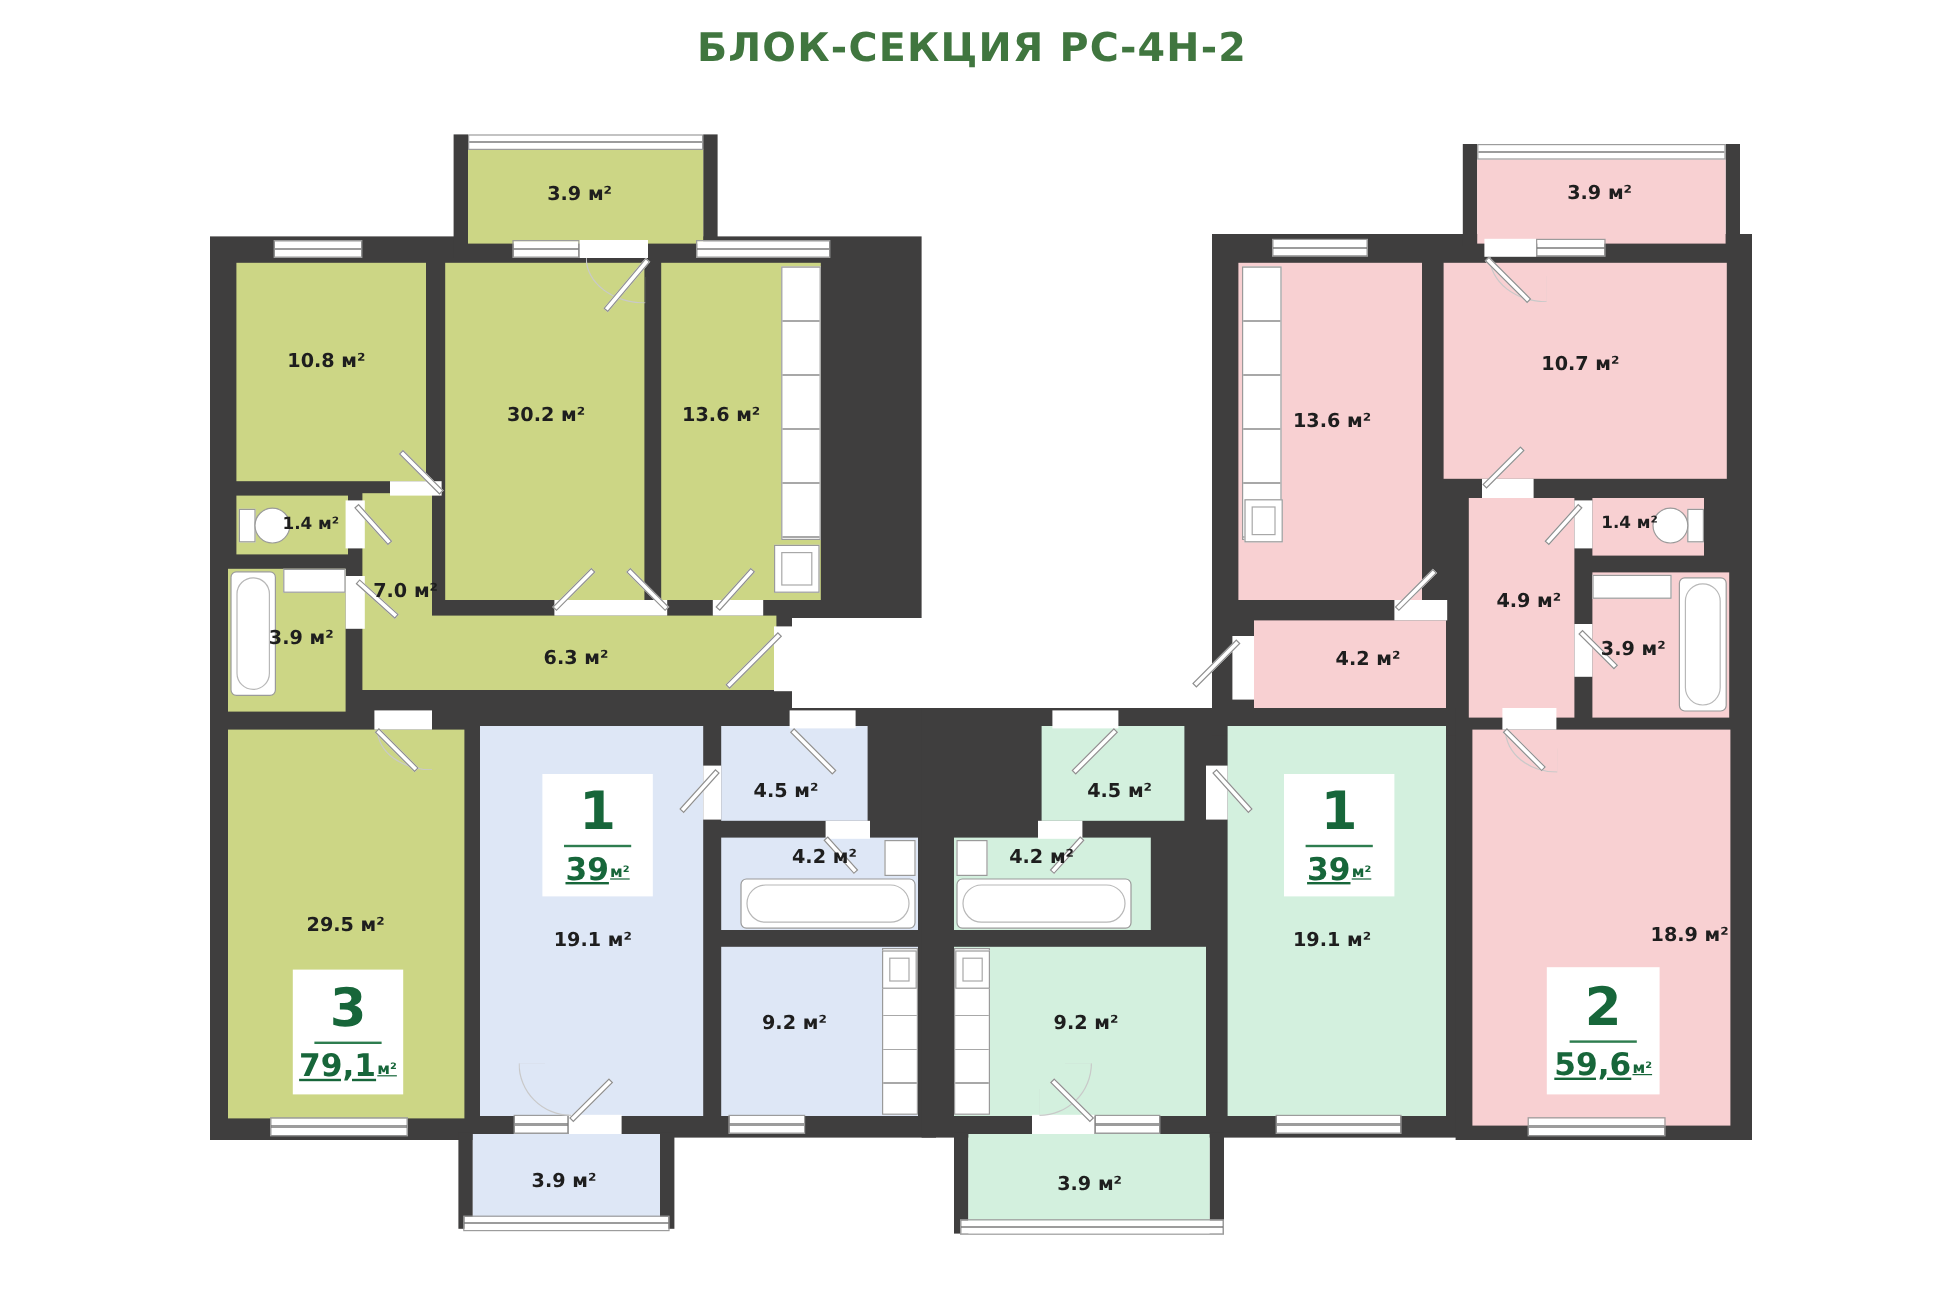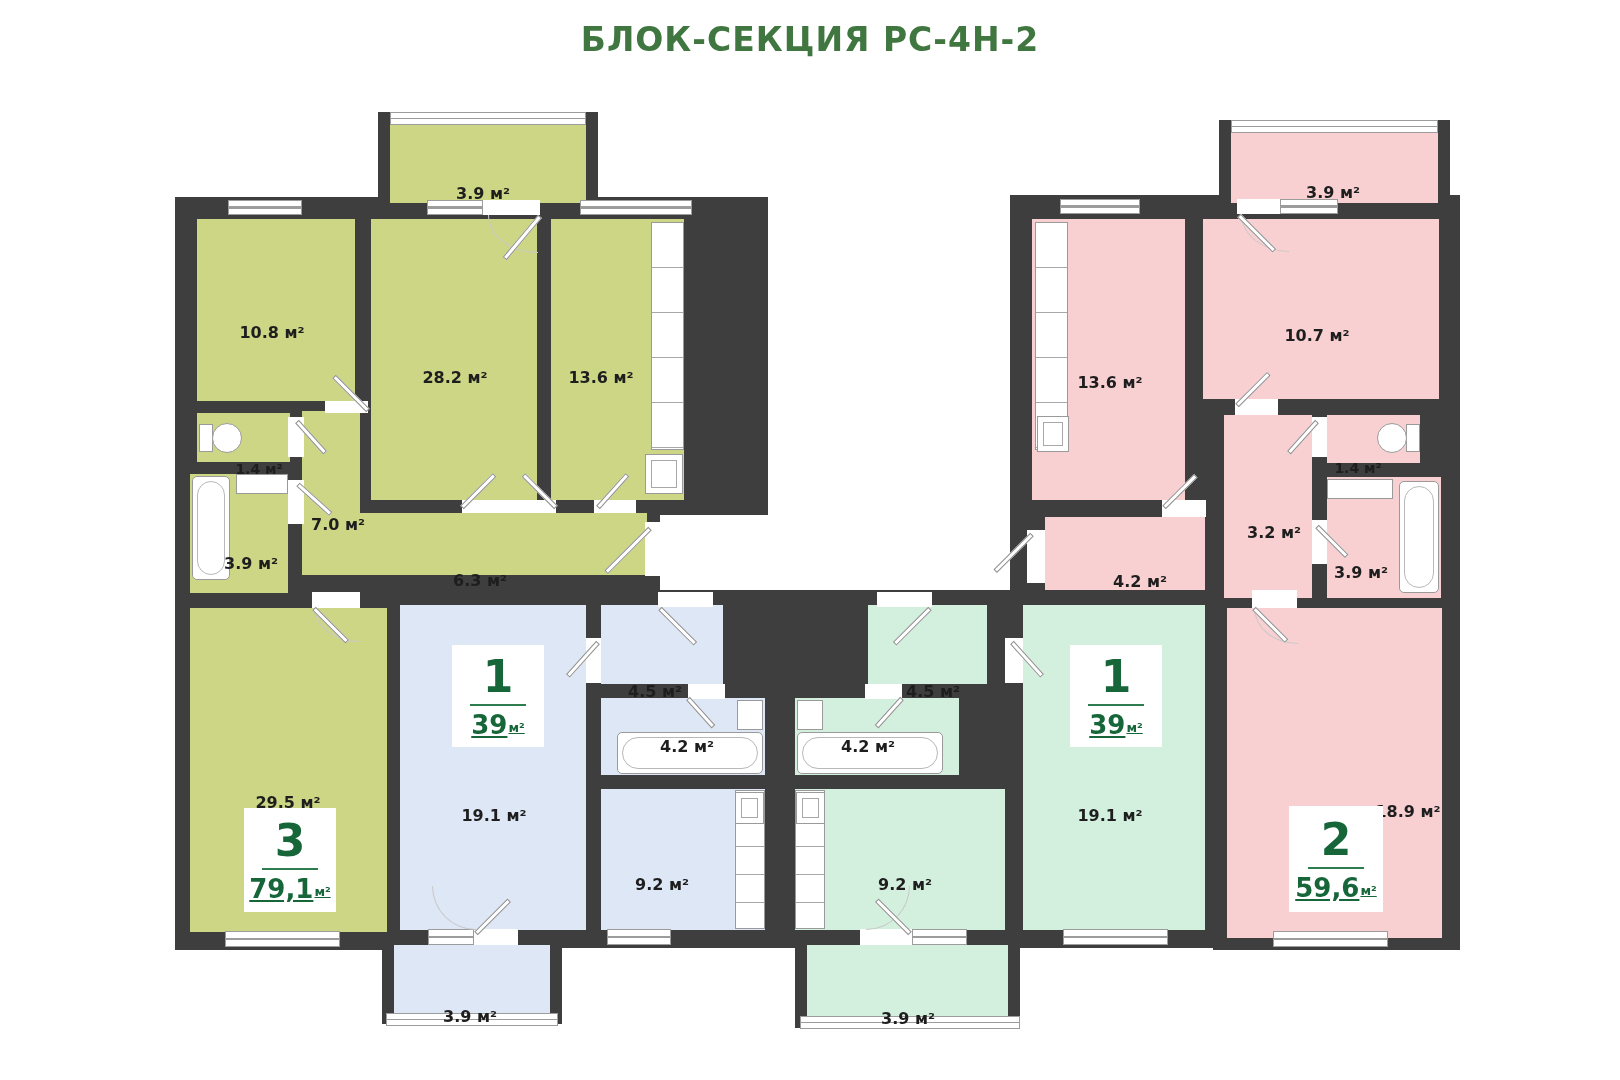--- a/index.html
+++ b/index.html
@@ -8,21 +8,21 @@
   .abs{position:absolute;box-sizing:border-box;}
   .title{position:absolute;top:20px;left:0;width:100%;text-align:center;
          font-size:33px;font-weight:bold;letter-spacing:1px;color:#40763f;}
   .wall{position:absolute;background:#3f3e3e;}
   .room{position:absolute;}
   .ol{background:#ccd685;}
   .bl{background:#dee7f6;}
   .mi{background:#d3f0de;}
   .pi{background:#f8d0d2;}
   .lbl{position:absolute;transform:translate(-50%,-50%);font-size:16px;font-weight:bold;
-       color:#1e1e1e;white-space:nowrap;margin-top:32px;}
+       color:#1e1e1e;white-space:nowrap;}
   .lbl.sm{font-size:14px;}
   .win{position:absolute;box-sizing:border-box;border:1px solid #9c9c9c;
        background:linear-gradient(to bottom,#fff 0 42%,#9c9c9c 42% 58%,#fff 58% 100%);}
   .gap{position:absolute;background:#fff;}
   .leaf{position:absolute;height:5px;background:#fff;border:1px solid #8f8f8f;
         box-sizing:border-box;transform-origin:0 50%;}
   .arc{position:absolute;box-sizing:border-box;}
   .fx{position:absolute;background:#fff;border:1px solid #9a9a9a;box-sizing:border-box;}
   .tub{border-radius:5px;}
   .tub::after{content:"";position:absolute;inset:4px;border:1px solid #b8b8b8;border-radius:16px;}
@@ -213,21 +213,21 @@
   <div class="fx washer" style="left:1037px;top:416px;width:32px;height:36px;"></div>
 
   <div class="fx" style="left:1406px;top:424px;width:14px;height:28px;"></div>
   <div class="fx bowl" style="left:1377px;top:423px;width:30px;height:30px;"></div>
 
   <div class="fx tub" style="left:1399px;top:481px;width:40px;height:112px;"></div>
   <div class="fx" style="left:1327px;top:479px;width:66px;height:20px;"></div>
 
   <div class="lbl" style="left:483px;top:161px;">3.9 м²</div>
   <div class="lbl" style="left:272px;top:300px;">10.8 м²</div>
-  <div class="lbl" style="left:455px;top:345px;">28.2 м²</div>
+  <div class="lbl" style="left:455px;top:345px;">30.2 м²</div>
   <div class="lbl" style="left:601px;top:345px;">13.6 м²</div>
   <div class="lbl sm" style="left:259px;top:437px;">1.4 м²</div>
   <div class="lbl" style="left:338px;top:492px;">7.0 м²</div>
   <div class="lbl" style="left:251px;top:531px;">3.9 м²</div>
   <div class="lbl" style="left:480px;top:548px;">6.3 м²</div>
   <div class="lbl" style="left:288px;top:770px;">29.5 м²</div>
 
   <div class="lbl" style="left:655px;top:659px;">4.5 м²</div>
   <div class="lbl" style="left:687px;top:714px;">4.2 м²</div>
   <div class="lbl" style="left:494px;top:783px;">19.1 м²</div>
@@ -237,21 +237,21 @@
   <div class="lbl" style="left:933px;top:659px;">4.5 м²</div>
   <div class="lbl" style="left:868px;top:714px;">4.2 м²</div>
   <div class="lbl" style="left:905px;top:852px;">9.2 м²</div>
   <div class="lbl" style="left:1110px;top:783px;">19.1 м²</div>
   <div class="lbl" style="left:908px;top:986px;">3.9 м²</div>
 
   <div class="lbl" style="left:1333px;top:160px;">3.9 м²</div>
   <div class="lbl" style="left:1110px;top:350px;">13.6 м²</div>
   <div class="lbl" style="left:1317px;top:303px;">10.7 м²</div>
   <div class="lbl sm" style="left:1358px;top:436px;">1.4 м²</div>
-  <div class="lbl" style="left:1274px;top:500px;">3.2 м²</div>
+  <div class="lbl" style="left:1274px;top:500px;">4.9 м²</div>
   <div class="lbl" style="left:1140px;top:549px;">4.2 м²</div>
   <div class="lbl" style="left:1361px;top:540px;">3.9 м²</div>
   <div class="lbl" style="left:1408px;top:779px;">18.9 м²</div>
 
   <div class="badge" style="left:244px;top:808px;width:92px;height:104px;">
     <div class="b-num">3</div>
     <div class="b-line"></div>
     <div class="b-area">
       <span>79,1</span>
         <span class="b-unit">м²</span>

